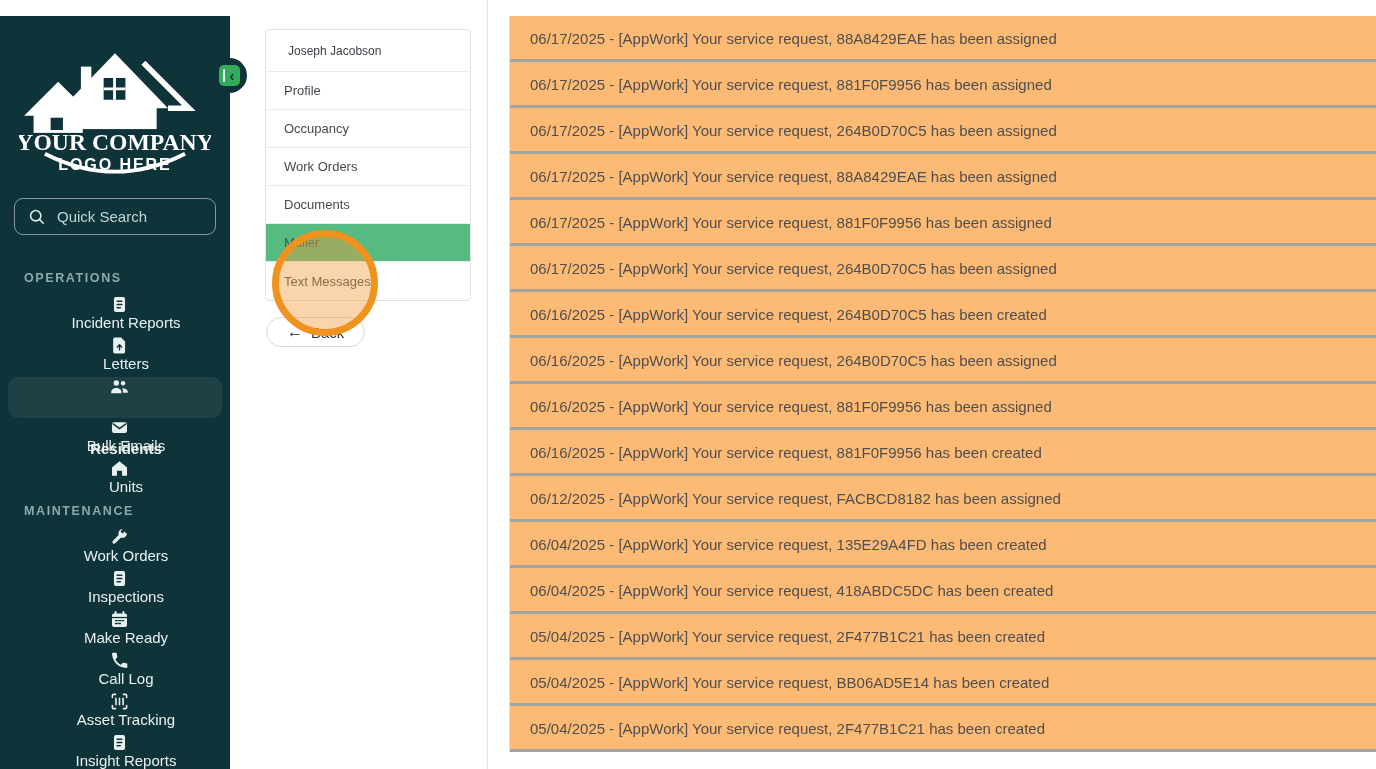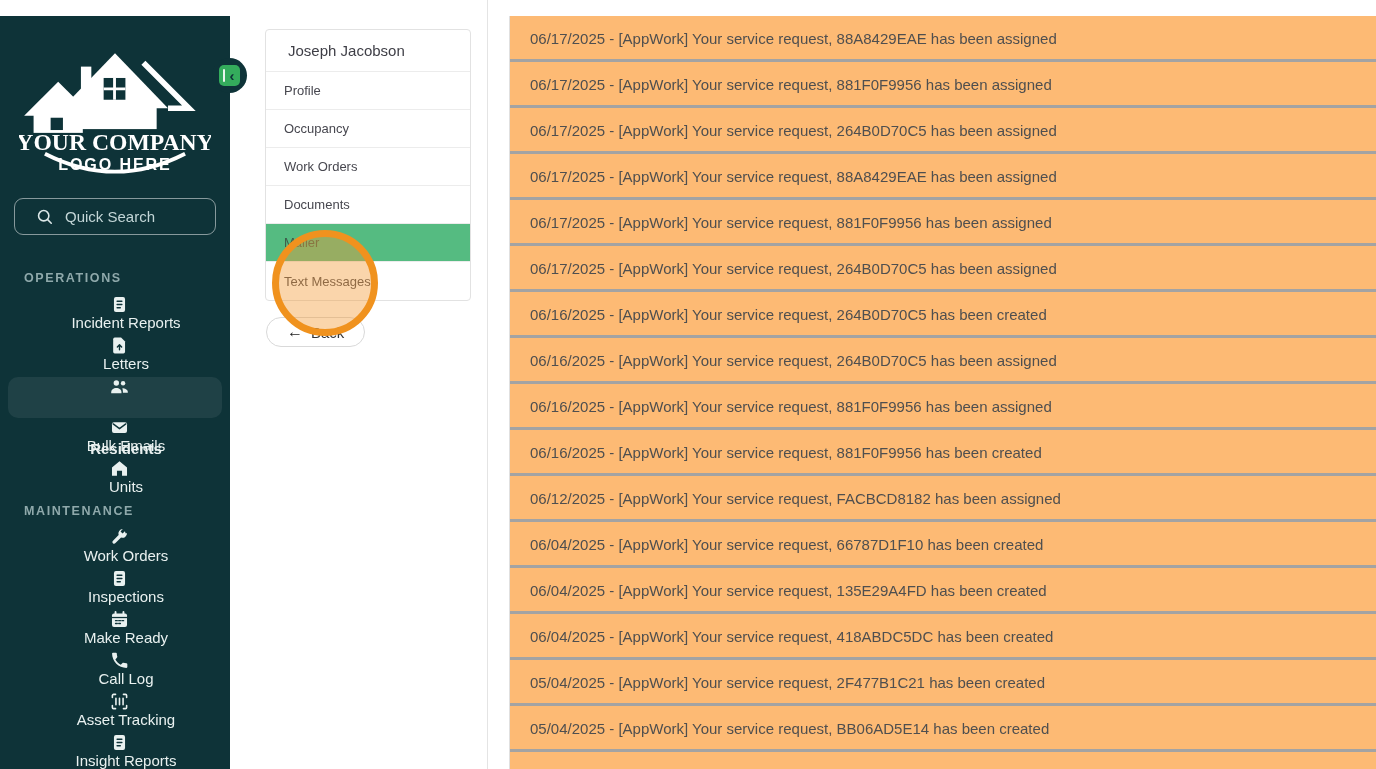--- a/index.html
+++ b/index.html
@@ -8,21 +8,21 @@
   .app { position:relative; width:1376px; height:769px; background:#ffffff; }
 
   
   .sidebar { position:absolute; left:0; top:16px; width:230px; height:769px;
              background:#0E3338; z-index:5; }
   .logo-wrap { margin:26px auto 0; width:192px; }
   .logo-svg { display:block; width:192px; height:142px; }
 
   .search-box { position:relative; margin:14px 14px 0; height:37px;
                 border:1.5px solid rgba(255,255,255,0.5); border-radius:9px;
-                display:flex; align-items:center; padding-left:12px;justify-content:flex-end; }
+                display:flex; align-items:center; padding-left:12px; }
   .search-box svg { width:19px; height:19px; flex:0 0 auto; }
   .search-input { background:transparent; border:none; outline:none; color:#e8f2f2;
                   font-size:15px; margin-left:11px; width:150px;
                   font-family:"Liberation Sans", sans-serif; }
   .search-input::placeholder { color:#c3d6d7; opacity:1; }
 
   .nav-label { margin:36px 0 10px 24px; font-size:12.5px; font-weight:600;
                letter-spacing:1.6px; color:#8FA9AB; }
   .nav-label.second { margin-top:4px; }
   .nav-item { position:relative; height:41px; margin:0 8px; display:flex;
@@ -41,21 +41,21 @@
   .collapse-glyph .bar { position:absolute; left:4px; top:4px; bottom:4px; width:2px;
                          background:#eaf6ee; border-radius:1px; }
   .collapse-glyph .chev { color:#0E3338; font-size:15px; font-weight:bold;
                           line-height:1; margin-left:5px; }
 
   
   .menu-card { position:absolute; left:265px; top:29px; width:206px;
                background:#ffffff; border:1px solid #e2e2e2; border-radius:4px;
                z-index:3; }
   .menu-title { height:42px; display:flex; align-items:center; padding-left:22px;
-                font-size:15px; color:#3E3E46; border-bottom:1px solid #ececec; }
+                font-size:12px; color:#3E3E46; border-bottom:1px solid #ececec; }
   .menu-item { height:38px; display:flex; align-items:center; padding-left:18px;
                font-size:13px; color:#47474F; border-bottom:1px solid #ececec;
                cursor:pointer; }
   .menu-item:last-child { border-bottom:none; }
   .menu-item.selected { background:#55BB81; color:#3E5A49; }
 
   .back-btn { position:absolute; left:266px; top:317px; height:30px; padding:0 20px;
               background:#ffffff; border:1px solid #d9d9d9; border-radius:15px;
               display:flex; align-items:center; gap:8px; font-size:15px; color:#353535;
               cursor:pointer; z-index:3; font-family:"Liberation Sans", sans-serif; }
@@ -248,21 +248,20 @@
       <div class="msg-row">06/17/2025 - [AppWork] Your service request, 881F0F9956 has been assigned</div>
       <div class="msg-row">06/17/2025 - [AppWork] Your service request, 264B0D70C5 has been assigned</div>
       <div class="msg-row">06/17/2025 - [AppWork] Your service request, 88A8429EAE has been assigned</div>
       <div class="msg-row">06/17/2025 - [AppWork] Your service request, 881F0F9956 has been assigned</div>
       <div class="msg-row">06/17/2025 - [AppWork] Your service request, 264B0D70C5 has been assigned</div>
       <div class="msg-row">06/16/2025 - [AppWork] Your service request, 264B0D70C5 has been created</div>
       <div class="msg-row">06/16/2025 - [AppWork] Your service request, 264B0D70C5 has been assigned</div>
       <div class="msg-row">06/16/2025 - [AppWork] Your service request, 881F0F9956 has been assigned</div>
       <div class="msg-row">06/16/2025 - [AppWork] Your service request, 881F0F9956 has been created</div>
       <div class="msg-row">06/12/2025 - [AppWork] Your service request, FACBCD8182 has been assigned</div>
-      <div class="msg-row">06/04/2025 - [AppWork] Your service request, 66787D1F10 has been created</div>
       <div class="msg-row">06/04/2025 - [AppWork] Your service request, 135E29A4FD has been created</div>
       <div class="msg-row">06/04/2025 - [AppWork] Your service request, 418ABDC5DC has been created</div>
       <div class="msg-row">05/04/2025 - [AppWork] Your service request, 2F477B1C21 has been created</div>
       <div class="msg-row">05/04/2025 - [AppWork] Your service request, BB06AD5E14 has been created</div>
       <div class="msg-row">05/04/2025 - [AppWork] Your service request, 2F477B1C21 has been created</div>
     </main>
 
 </div>
 
 </body></html>

